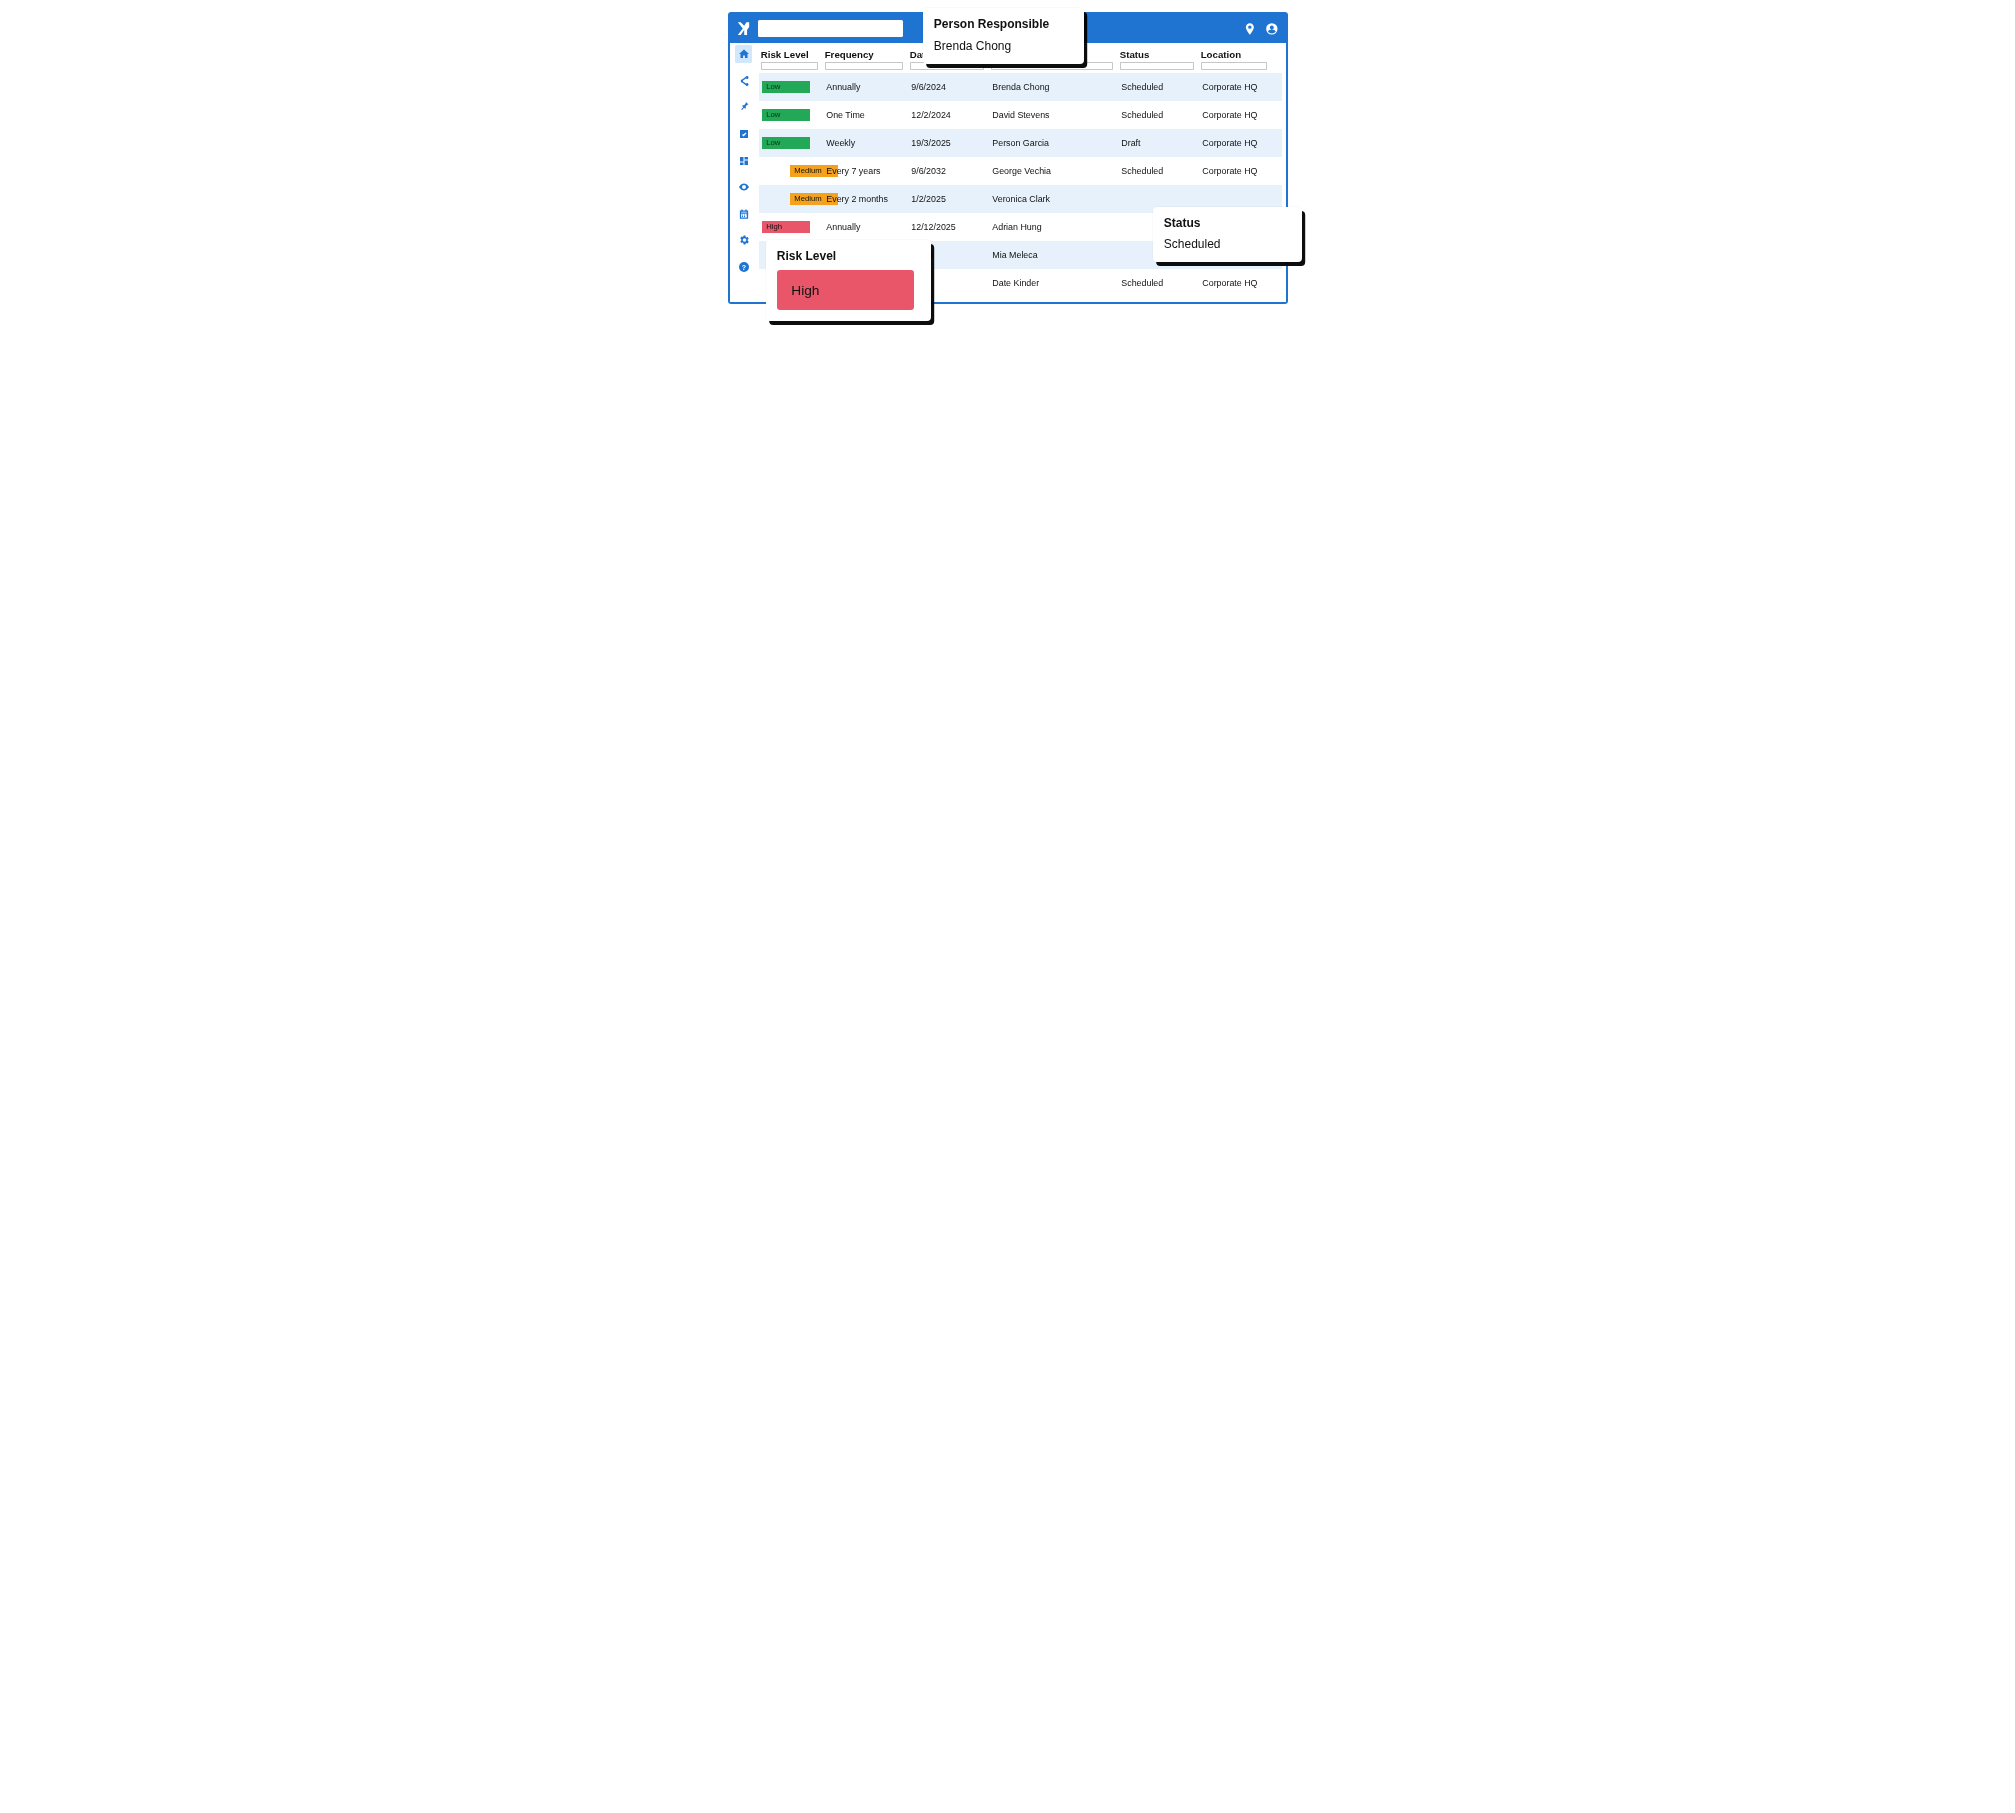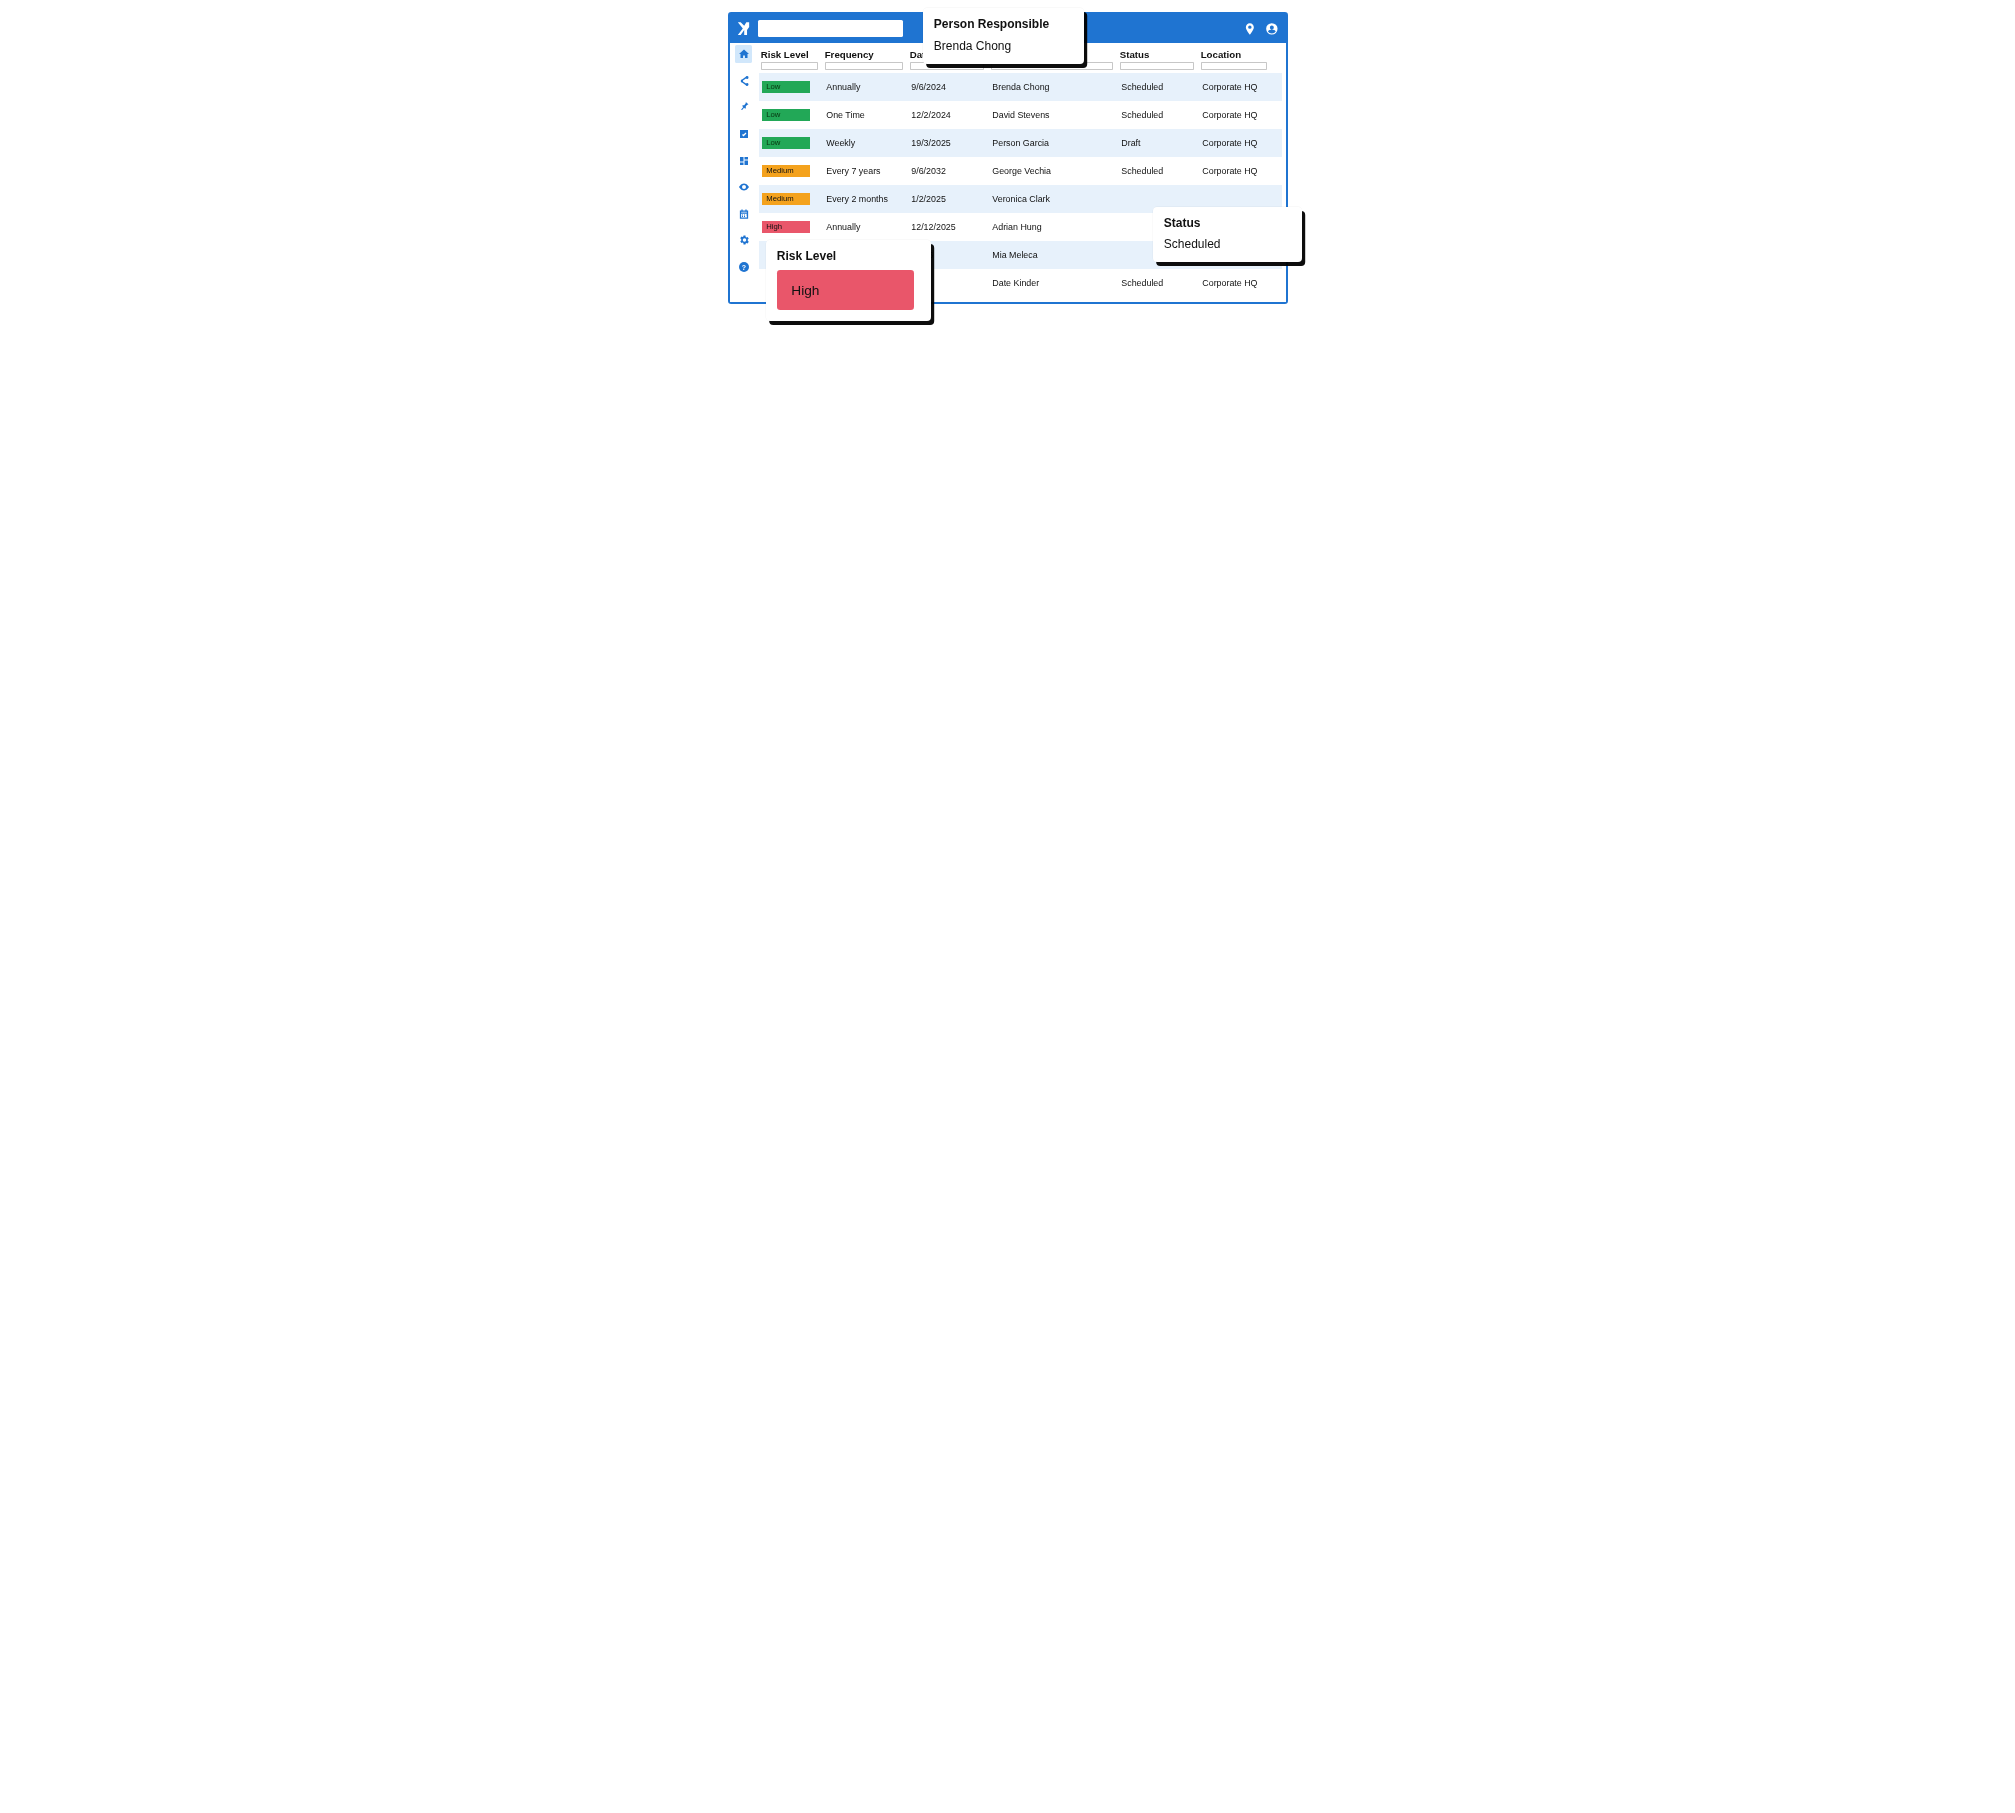--- a/index.html
+++ b/index.html
@@ -106,21 +106,21 @@
   .risk-badge {
     display:inline-block;
     width: 48px;
     height: 12px;
     border-radius: 0;
     color:#111;
     font-size: 7.7px;
     padding: 1.2px 4px;
   }
   .risk-low { background:#22a857; color:#07330f;}
-  .risk-medium { background:#f4a21d; }
+  .risk-medium { background:#f4a21d;margin-left:28px; }
   .risk-high { background:#e9566a; }
 
   
   .callout {
     position: absolute;
     background: #fff;
     border-radius: 4px;
     padding: 8.9px 11.3px 11.3px 11.3px;
     box-shadow: 3.2px 4px 0px 0px rgba(0,0,0,0.95), 0 0 0 0.4px rgba(0,0,0,0.05);
   }

